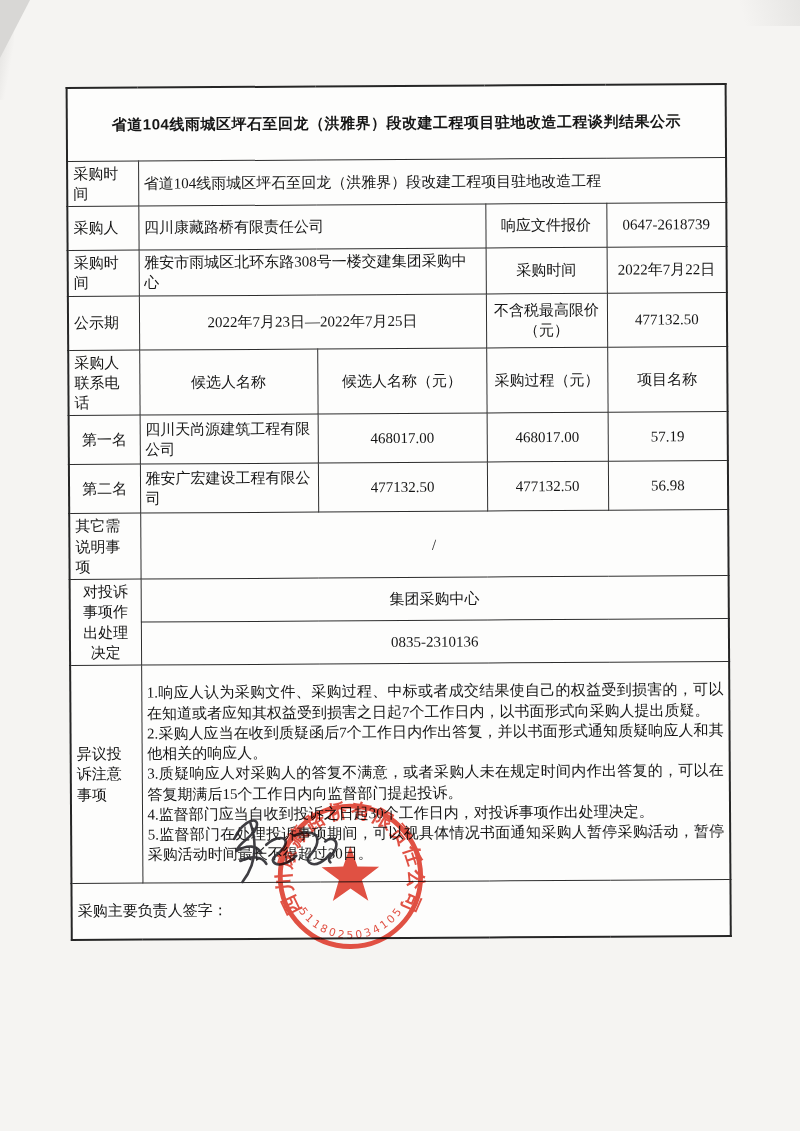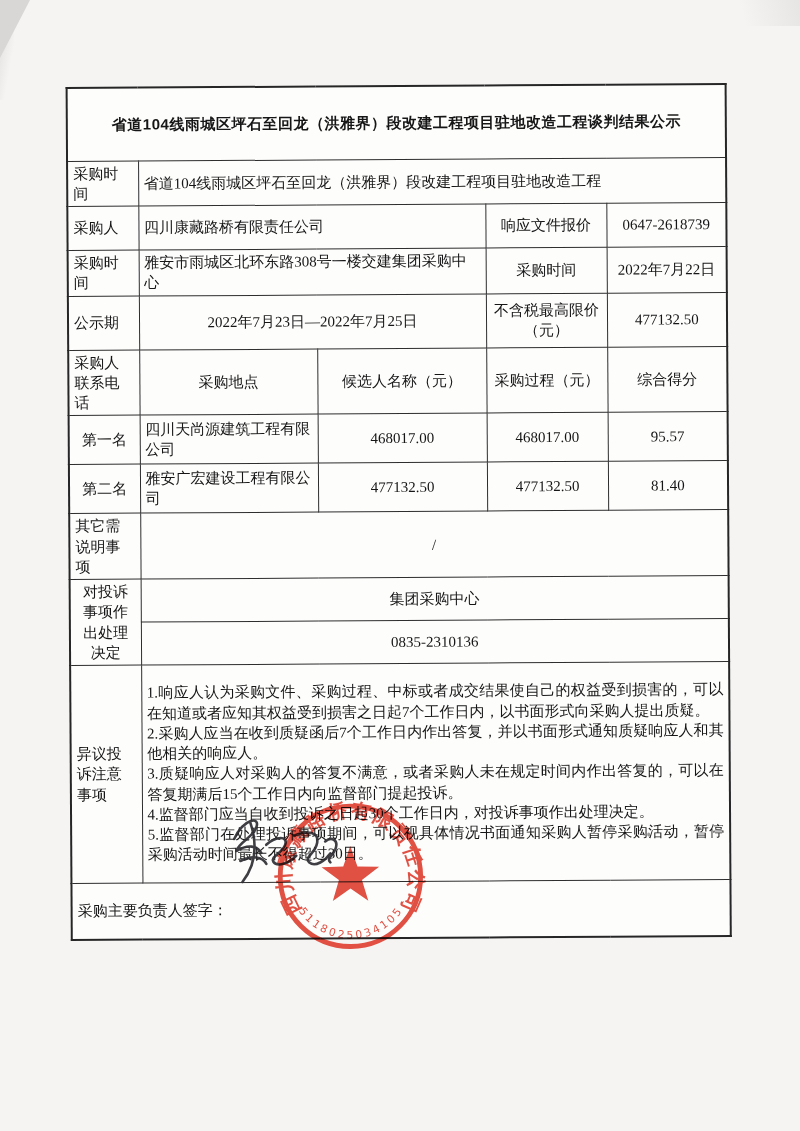--- a/index.html
+++ b/index.html
@@ -112,38 +112,38 @@
       <td class="cen">2022年7月22日</td>
     </tr>
     <tr style="height:54px">
       <td class="lab">公示期</td>
       <td colspan="2" class="cen">2022年7月23日—2022年7月25日</td>
       <td class="cen">不含税最高限价（元）</td>
       <td class="cen">477132.50</td>
     </tr>
     <tr style="height:43px">
       <td class="lab">采购人联系电话</td>
-      <td class="cen">采购地点</td>
+      <td class="cen">候选人名称</td>
       <td class="cen">候选人名称（元）</td>
       <td class="cen">采购过程（元）</td>
-      <td class="cen">综合得分</td>
+      <td class="cen">项目名称</td>
     </tr>
     <tr style="height:49px">
       <td class="cen">第一名</td>
       <td class="lab">四川天尚源建筑工程有限公司</td>
       <td class="cen">468017.00</td>
       <td class="cen">468017.00</td>
-      <td class="cen">95.57</td>
+      <td class="cen">57.19</td>
     </tr>
     <tr style="height:49px">
       <td class="cen">第二名</td>
       <td class="lab">雅安广宏建设工程有限公司</td>
       <td class="cen">477132.50</td>
       <td class="cen">477132.50</td>
-      <td class="cen">81.40</td>
+      <td class="cen">56.98</td>
     </tr>
     <tr style="height:41px">
       <td class="lab">其它需说明事项</td>
       <td colspan="4" class="cen">/</td>
     </tr>
     <tr style="height:36px">
       <td rowspan="2" class="cen">对投诉事项作出处理决定</td>
       <td colspan="4" class="cen">集团采购中心</td>
     </tr>
     <tr style="height:36px">

